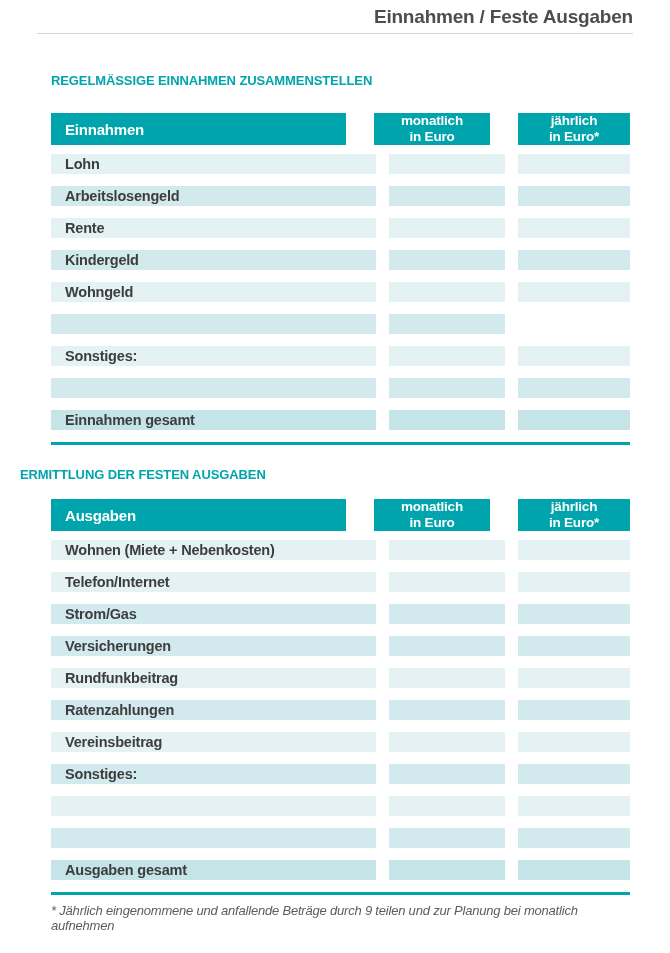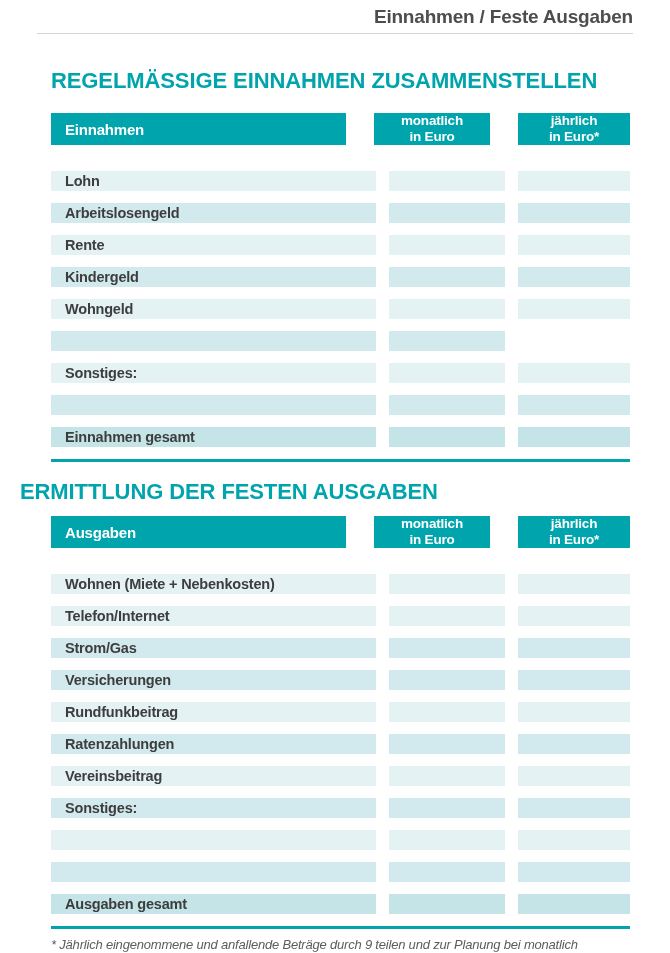--- a/index.html
+++ b/index.html
@@ -21,31 +21,31 @@
   .doc-title{
     margin:0 37px;text-align:right;
     font-size:19px;font-weight:700;line-height:22px;
     color:var(--gray-title);letter-spacing:-0.2px;
   }
   .rule{height:1px;background:var(--hairline);margin:0 37px;}
   .rule.top{margin-top:5px;}
   .section-heading{
     margin:37px 37px 0 51px;
     color:var(--teal);
-    font-size:22px;font-weight:700;line-height:20px;
+    font-size:13px;font-weight:700;line-height:20px;
     letter-spacing:-0.1px;
   }
   .section-heading.second{margin-top:20px;margin-left:20px;}
   .w-table{margin:22px 40px 0 51px;}
   .w-table.second{margin-top:14px;}
   .trow{
     display:grid;grid-template-columns:1fr 116px 112px;column-gap:13px;
     height:20px;margin-bottom:12px;
   }
-  .trow.head{height:30px;margin-bottom:28px;gap:28px;}
+  .trow.head{height:30px;margin-bottom:11px;gap:28px;}
   .cell{background:var(--row-light);}
   .trow.shade-light .cell{background:var(--row-light);}
   .trow.shade-dark .cell{background:var(--row-dark);}
   .trow.shade-total .cell{background:var(--row-total);}
   .trow.head .cell{background:var(--teal);}
   .label-cell{
     display:flex;align-items:center;padding-left:14px;
     font-size:14.5px;font-weight:700;color:var(--text-dark);
     letter-spacing:-0.2px;white-space:nowrap;overflow:hidden;
   }

